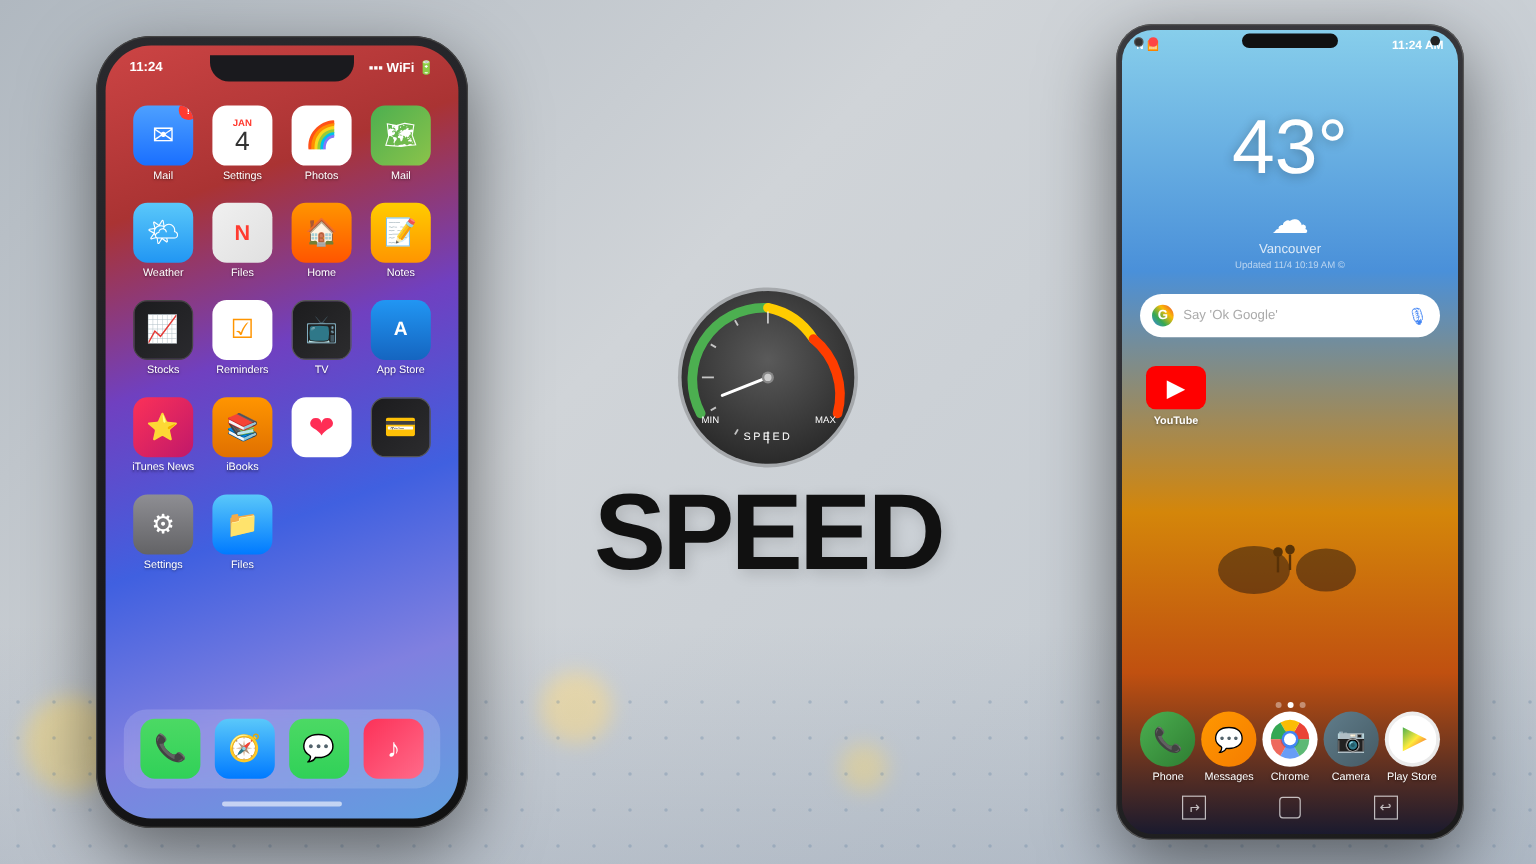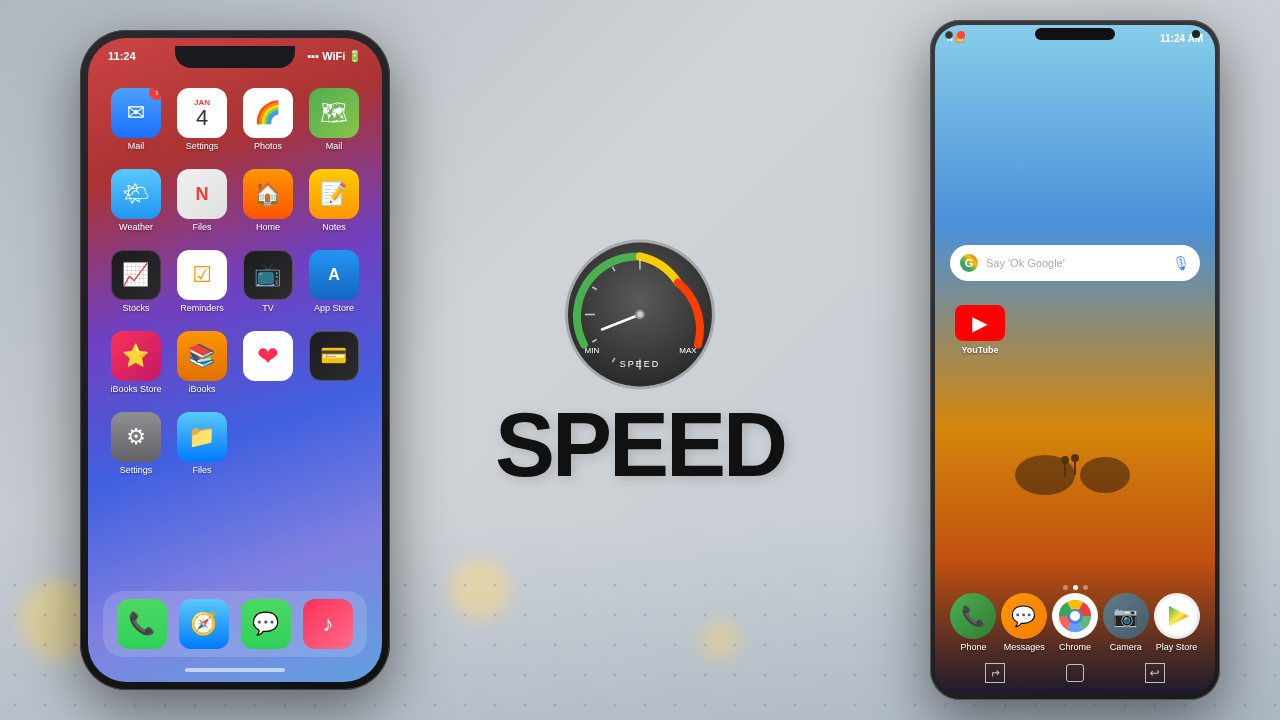--- a/index.html
+++ b/index.html
@@ -488,21 +488,21 @@
           </div>
           <div class="app-icon">
             <div class="app-icon-img" style="background:linear-gradient(180deg,#2196F3,#1565C0);font-size:16px;font-weight:bold;">A</div>
             <span class="app-label">App Store</span>
           </div>
         </div>
 
         <div class="app-row">
           <div class="app-icon">
             <div class="app-icon-img" style="background:linear-gradient(135deg,#FC3158,#c0186a);">⭐</div>
-            <span class="app-label">iBooks Store</span>
+            <span class="app-label">iTunes News</span>
           </div>
           <div class="app-icon">
             <div class="app-icon-img" style="background:linear-gradient(180deg,#FF9500,#e07000);">📚</div>
             <span class="app-label">iBooks</span>
           </div>
           <div class="app-icon">
             <div class="app-icon-img" style="background:white;color:#FF2D55;font-size:26px;">❤</div>
             <span class="app-label"></span>
           </div>
           <div class="app-icon">
@@ -617,20 +617,26 @@
       </div>
 
       <div class="samsung-status-bar">
         <div style="display:flex;gap:3px;align-items:center;">
           <span style="font-size:8px;">N</span>
           <span style="font-size:8px;">📶</span>
         </div>
         <div style="font-size:10px;font-weight:600;">11:24 AM</div>
       </div>
 
+      <div class="samsung-weather">
+        <div class="samsung-temp">43°</div>
+        <div class="samsung-weather-icon">☁</div>
+        <div class="samsung-city">Vancouver</div>
+        <div style="font-size:8px;color:rgba(255,255,255,0.6);margin-top:2px;">Updated 11/4 10:19 AM ©</div>
+      </div>
 
       <div class="samsung-google-bar">
         <div class="samsung-google-g">G</div>
         <div class="samsung-google-text">Say 'Ok Google'</div>
         <div class="samsung-google-mic">🎙</div>
       </div>
 
       <div class="samsung-youtube">
         <div class="yt-icon">▶</div>
         <span style="font-size:9px;color:white;text-shadow:0 1px 2px rgba(0,0,0,0.5);font-weight:bold;">YouTube</span>

